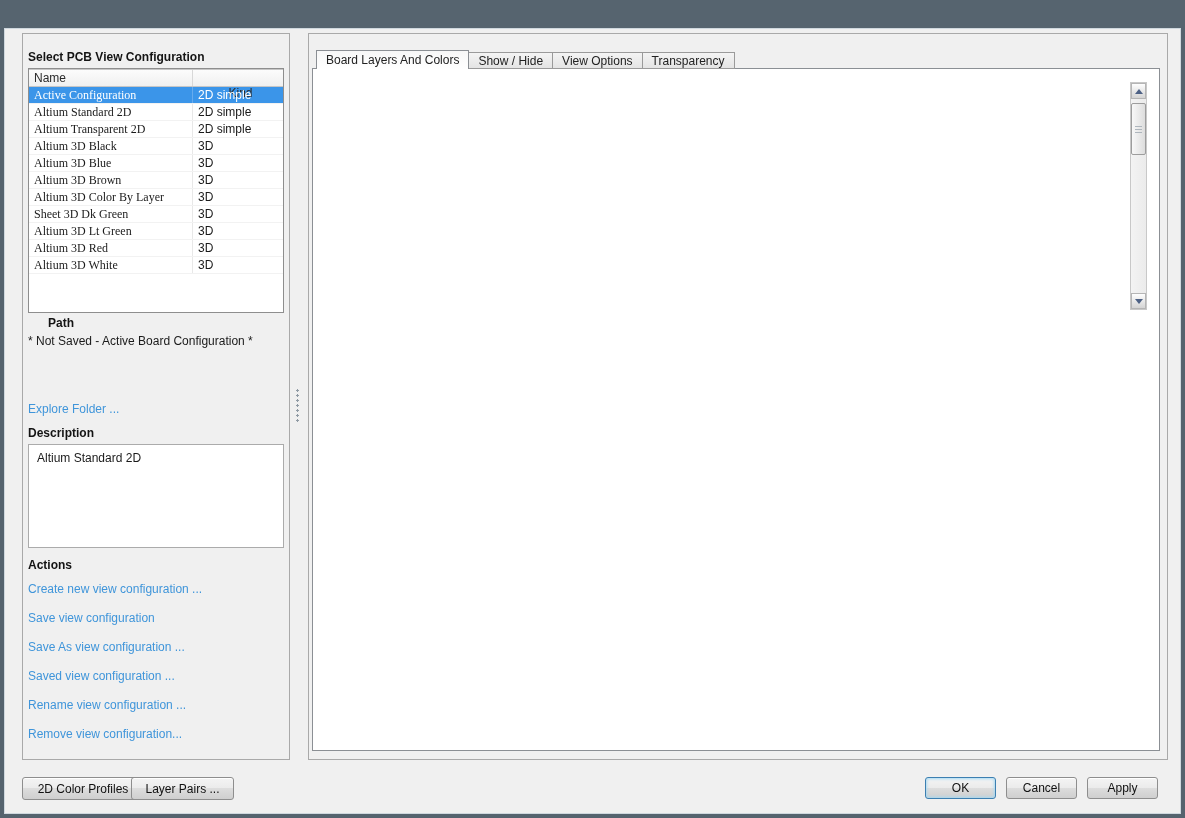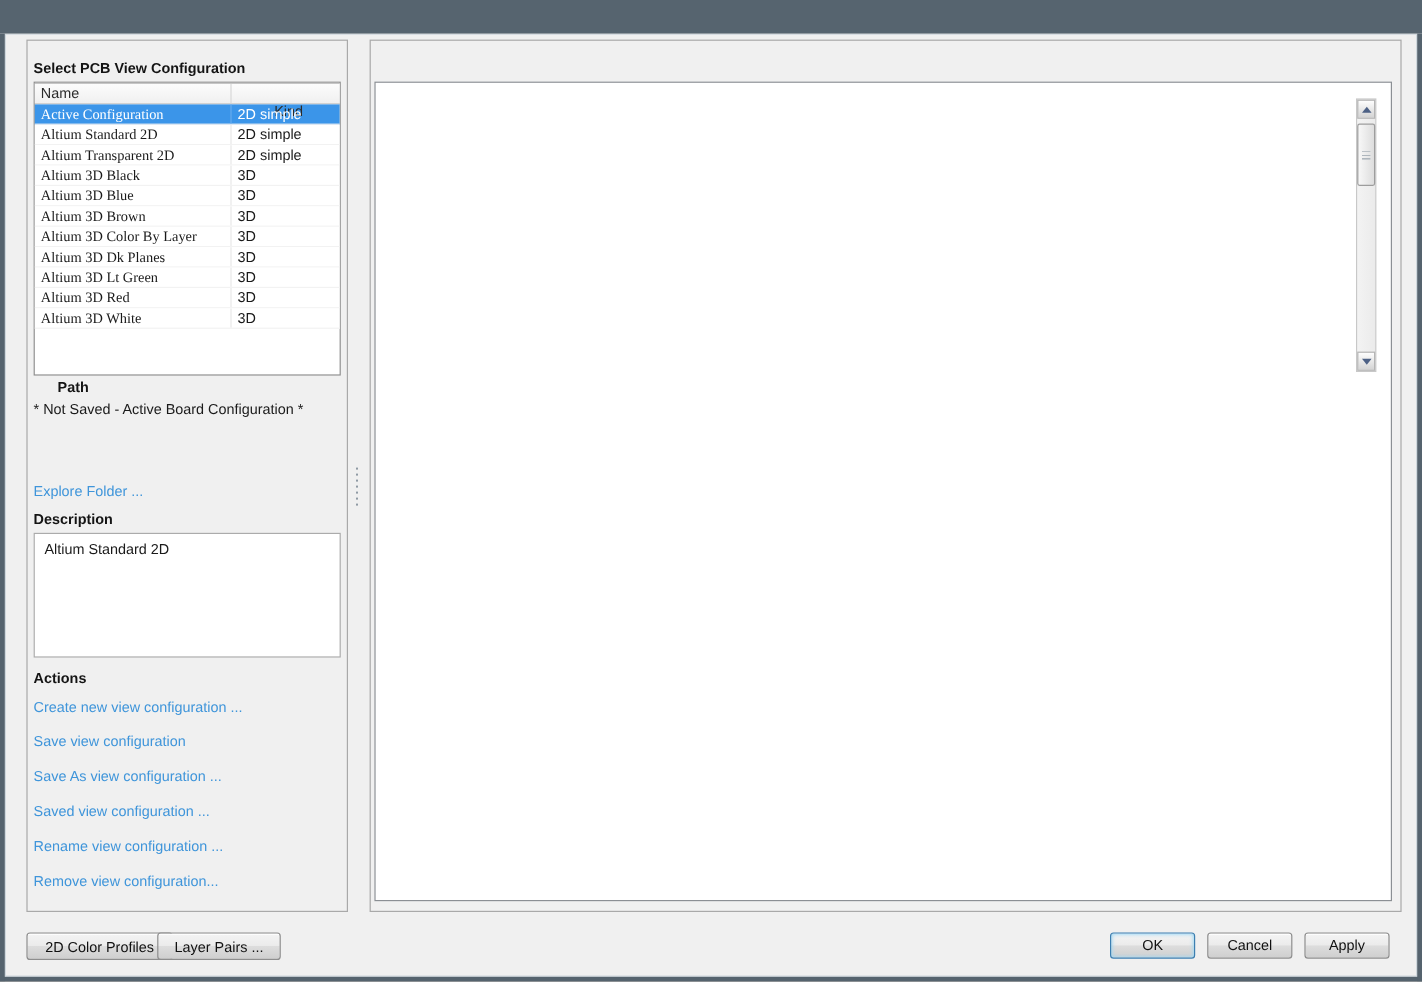--- a/index.html
+++ b/index.html
@@ -214,21 +214,21 @@
         </div>
         <div class="g-row">
           <span class="cell c-name">Altium 3D Brown</span>
           <span class="cell c-kind">3D</span>
         </div>
         <div class="g-row">
           <span class="cell c-name">Altium 3D Color By Layer</span>
           <span class="cell c-kind">3D</span>
         </div>
         <div class="g-row">
-          <span class="cell c-name">Altium 3D Dk Planes</span>
+          <span class="cell c-name">Sheet 3D Dk Green</span>
           <span class="cell c-kind">3D</span>
         </div>
         <div class="g-row">
           <span class="cell c-name">Altium 3D Lt Green</span>
           <span class="cell c-kind">3D</span>
         </div>
         <div class="g-row">
           <span class="cell c-name">Altium 3D Red</span>
           <span class="cell c-kind">3D</span>
         </div>
@@ -255,20 +255,26 @@
       <a class="link">Save view configuration</a>
       <a class="link">Save As view configuration ...</a>
       <a class="link">Saved view configuration ...</a>
       <a class="link">Rename view configuration ...</a>
       <a class="link">Remove view configuration...</a>
     </div>
 
   <div class="split"></div>
 
   <div class="panel"></div>
+  <div class="tabs">
+      <span class="tab active">Board Layers And Colors</span>
+      <span class="tab">Show / Hide</span>
+      <span class="tab">View Options</span>
+      <span class="tab">Transparency</span>
+    </div>
 
   <div class="tbl tbl-signal" style="left:330px; top:82px;">
     <div class="g-head">
       <span class="cell c-name">Signal Layers (S)</span>
       <span class="cell c-color">Color</span>
       <span class="cell c-show">Show</span>
     </div>
     <div class="g-body">
         <div class="g-row">
           <span class="cell c-name">L1 (T)</span>

